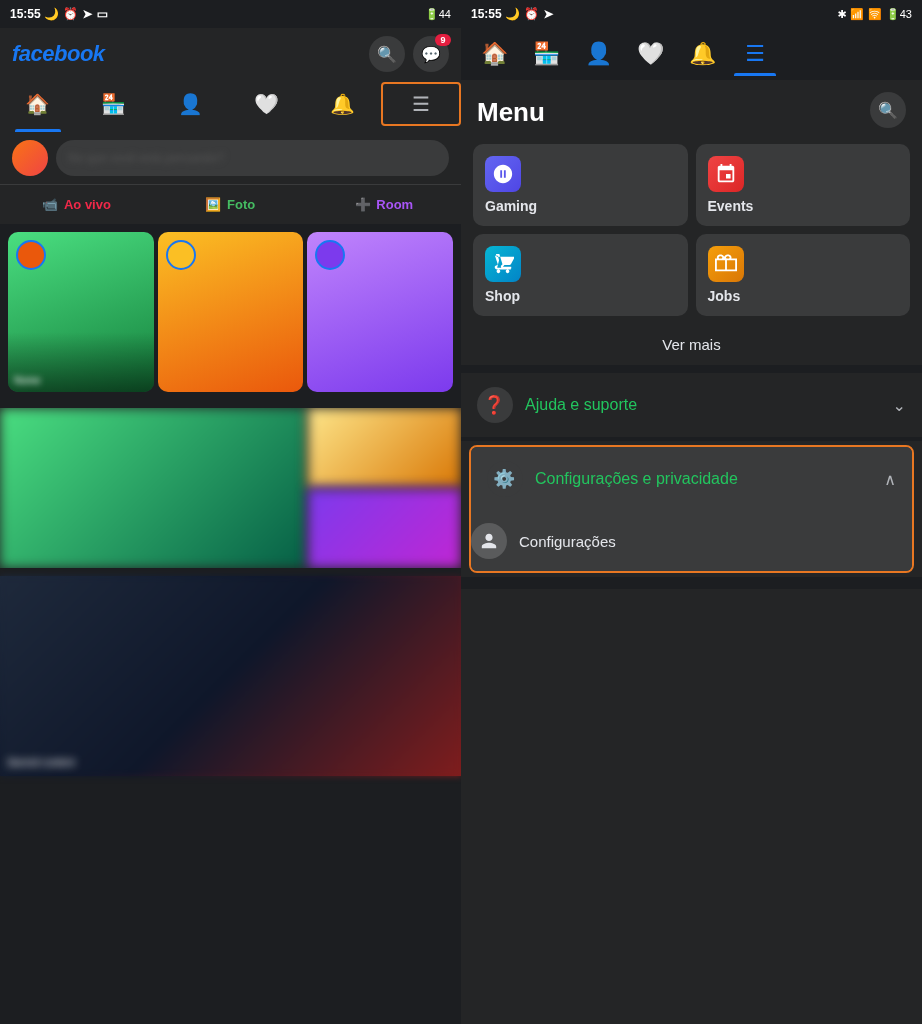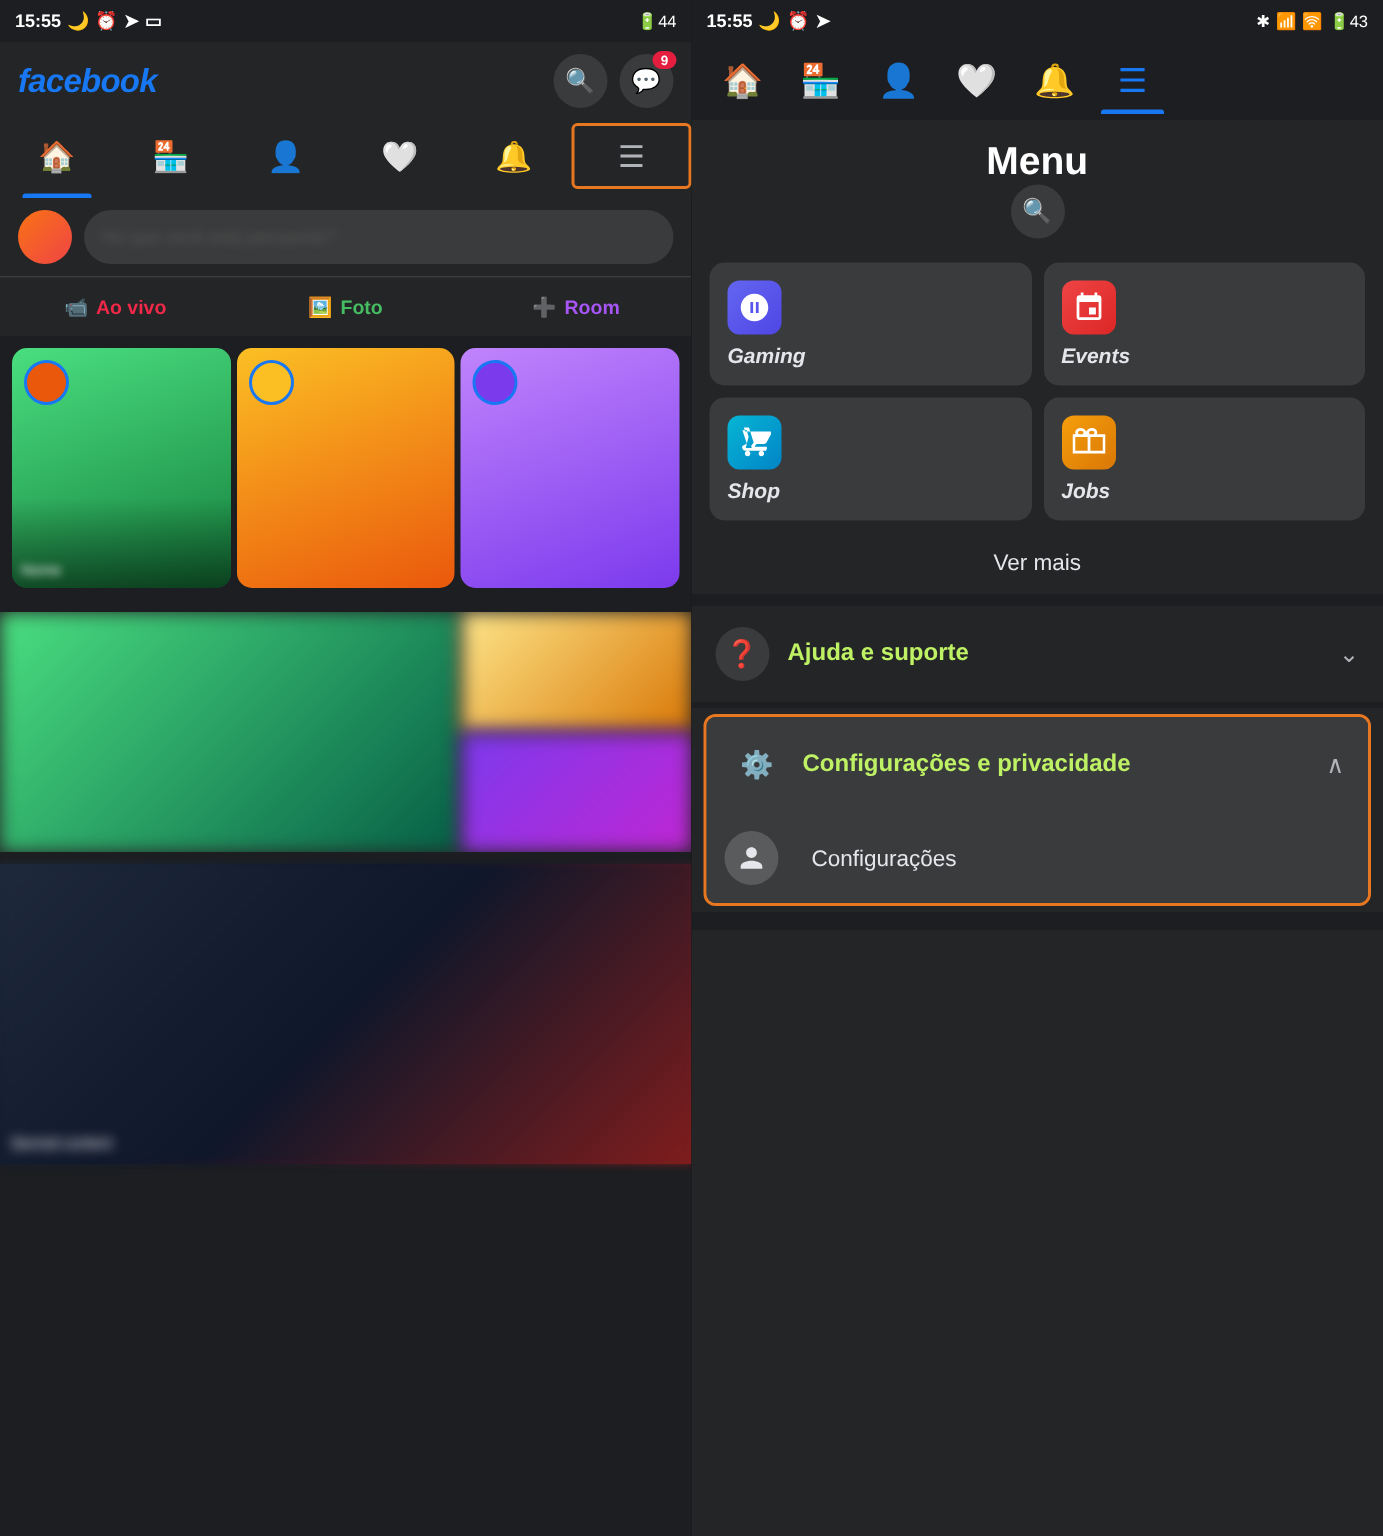--- a/index.html
+++ b/index.html
@@ -289,25 +289,24 @@
       left: 10%;
       right: 10%;
       height: 3px;
       background: #1877f2;
       border-radius: 2px 2px 0 0;
     }
 
     
     .menu-header {
       display: flex;
-      align-items: center;
+      align-items: flex-end;
       justify-content: space-between;
       padding: 12px 16px 8px;
       background: #242526;
-      flex-direction: column;
     }
     .menu-title {
       font-size: 26px;
       font-weight: 700;
       color: #fff;
     }
     .menu-search-btn {
       width: 36px;
       height: 36px;
       border-radius: 50%;
@@ -331,21 +330,20 @@
     .menu-grid {
       display: flex;
       gap: 8px;
       padding: 8px 12px;
     }
     .menu-col {
       flex: 1;
       display: flex;
       flex-direction: column;
       gap: 8px;
-      font-style: italic;
     }
     .menu-item-card {
       background: #3a3b3c;
       border-radius: 10px;
       padding: 12px;
       cursor: pointer;
       display: flex;
       flex-direction: column;
       gap: 6px;
       min-height: 80px;
@@ -406,23 +404,23 @@
       height: 36px;
       border-radius: 50%;
       background: #3a3b3c;
       display: flex;
       align-items: center;
       justify-content: center;
       color: #b0b3b8;
       font-size: 18px;
     }
     .section-label {
-      color: #bef264;
+      color: #22c55e;
       font-size: 16px;
-      font-weight: 700;
+      font-weight: 400;
     }
     .section-chevron {
       color: #b0b3b8;
       font-size: 16px;
     }
 
     .section-expanded {
       background: #3a3b3c;
       border: 2px solid #e87722;
       border-radius: 8px;
@@ -433,22 +431,22 @@
       display: flex;
       align-items: center;
       justify-content: space-between;
       padding: 14px 16px;
       cursor: pointer;
       background: #3a3b3c;
     }
     .section-sub-item {
       display: flex;
       align-items: center;
-      gap: 22px;
-      padding: 12px 12px;
+      gap: 12px;
+      padding: 12px 0;
       background: #3a3b3c;
       cursor: pointer;
     }
     .sub-item-icon {
       width: 36px;
       height: 36px;
       border-radius: 50%;
       background: #5a5b5c;
       display: flex;
       align-items: center;

